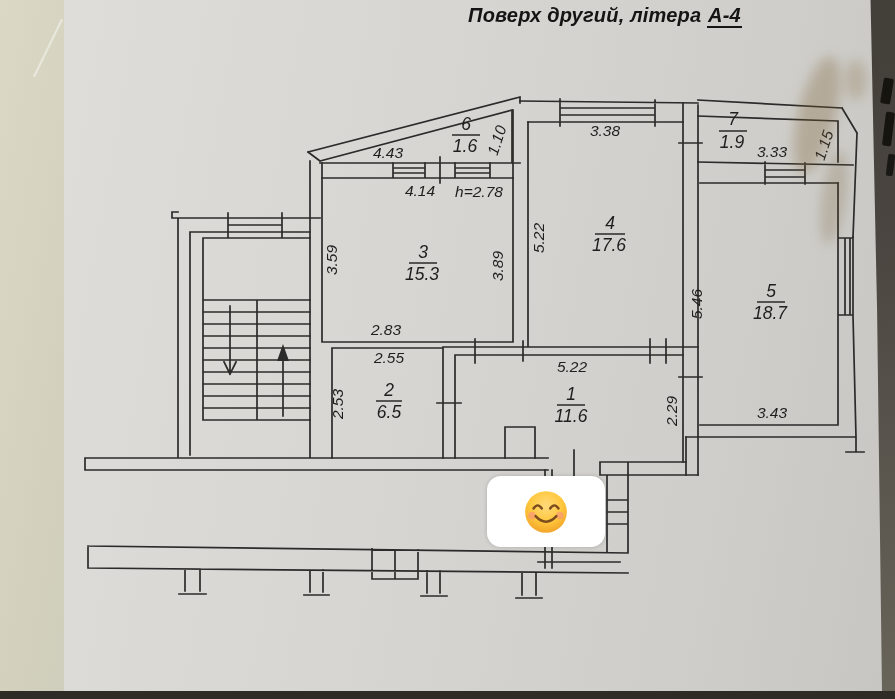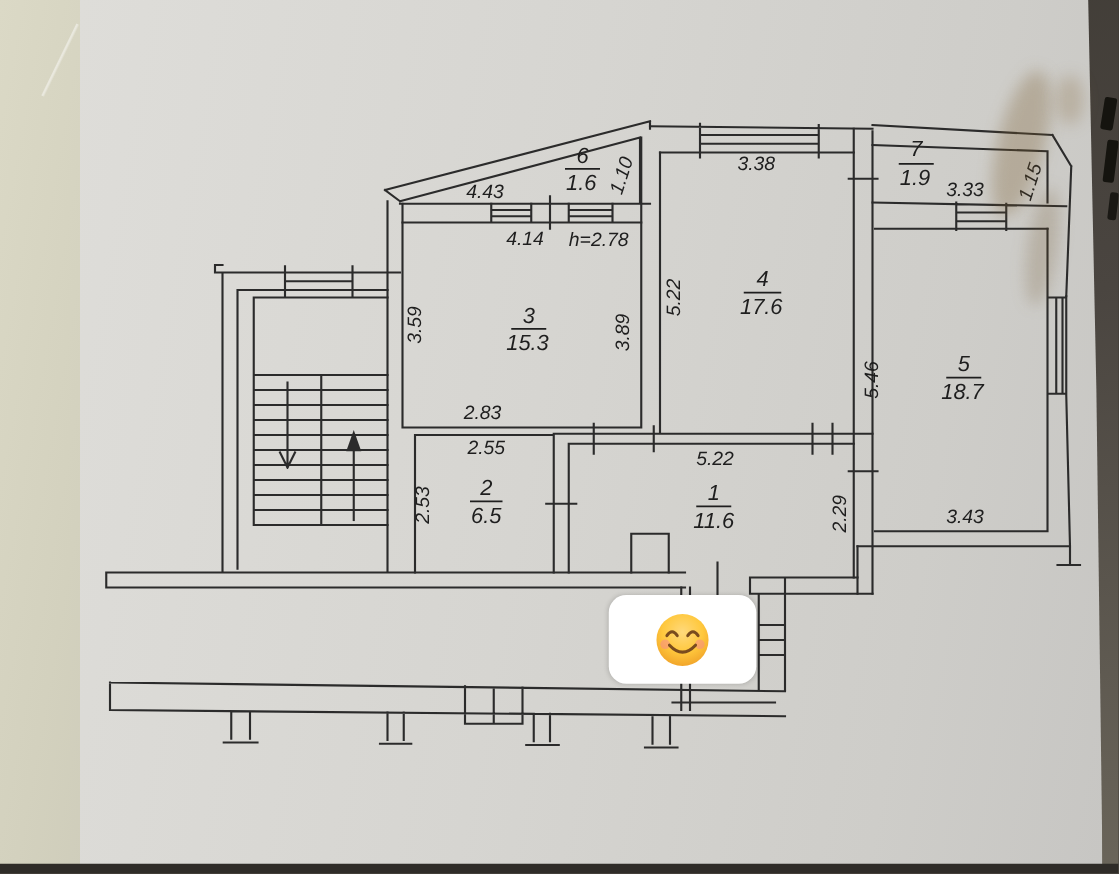--- a/index.html
+++ b/index.html
@@ -35,20 +35,21 @@
   .bottom-shadow{position:absolute;left:0;bottom:0;width:100%;height:8px;background:#2f2c28;}
 </style>
 </head>
 <body>
 
 <div class="scene">
   <div class="underlay"></div>
   <div class="paper"></div>
   <div class="crease"></div>
 
+  <div class="title"><span>Поверх другий, літера </span><span class="emph">А-4</span></div>
 
   <svg class="plan" viewBox="0 0 895 699">
     <g stroke="#2b2b2b" stroke-width="1.7" fill="none" stroke-linecap="square">
       <path d="M308 152 L520 97 M320 161 L512 110 M308 152 L320 161 M512 110 L512 163 M520 97 L520 103 M320 163 L520 163"></path>
       <path d="M322 178 L513 178 M393 163 L393 178 M425 163 L425 178 M393 168 L425 168 M393 173 L425 173 M455 163 L455 178 M490 163 L490 178 M455 168 L490 168 M455 173 L490 173 M440 157 L440 183"></path>
       <path d="M172 218 L320 218 M190 232 L310 232 M178 218 L178 457 M190 232 L190 455 M172 212 L172 218 M172 212 L178 212 M228 213 L228 237 M282 213 L282 237 M228 225 L282 225 M203 238 L310 238 M203 238 L203 420 M203 300 L310 300 M203 312 L310 312 M203 324 L310 324 M203 336 L310 336 M203 348 L310 348 M203 360 L310 360 M203 372 L310 372 M203 384 L310 384 M203 396 L310 396 M203 408 L310 408 M203 420 L310 420 M257 300 L257 420"></path>
       <path d="M310 161 L310 458 M85 458 L548 458 M85 470 L548 470 M85 458 L85 470"></path>
       <path d="M322 163 L322 342 M322 342 L513 342 M332 348 L443 348 M332 348 L332 458 M443 347 L443 458 M455 355 L455 458 M443 347 L698 347 M455 355 L683 355 M513 110 L513 342 M528 122 L528 347"></path>
       <path d="M475 339 L475 363 M523 341 L523 361 M650 339 L650 363 M666 339 L666 363 M437 403 L461 403"></path>
       <path d="M520 101 L698 103 M528 122 L683 122 M560 108 L655 108 M560 115 L655 115 M560 99 L560 126 M655 100 L655 126"></path>

